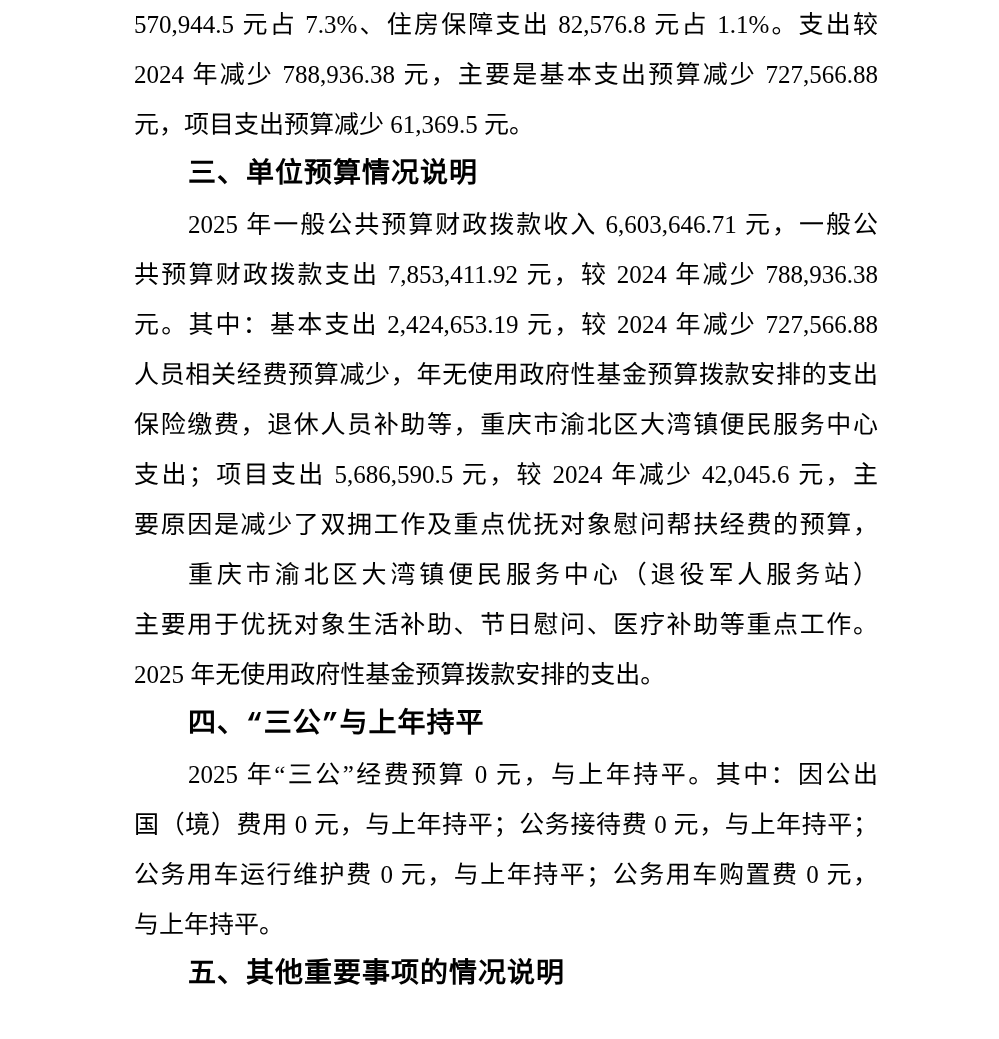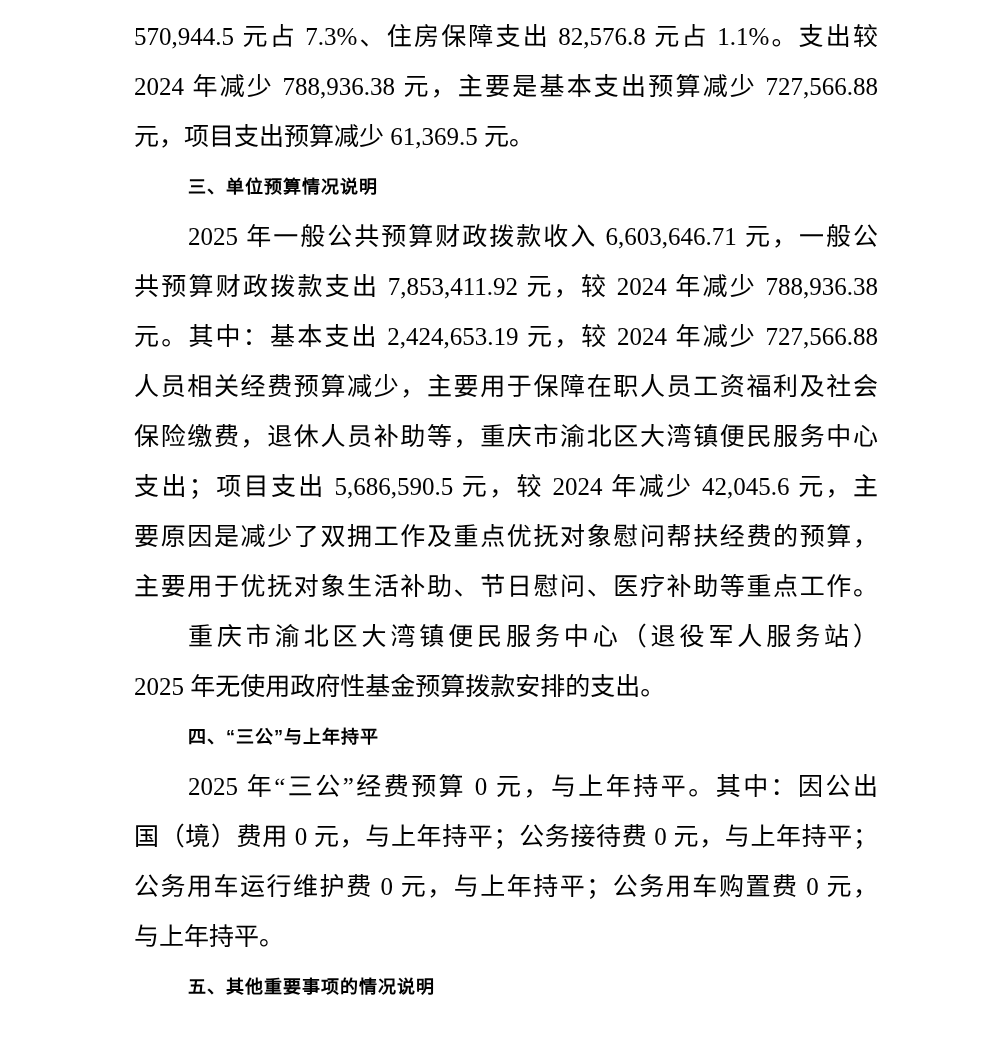--- a/index.html
+++ b/index.html
@@ -11,21 +11,21 @@
     width: 999px;
     height: 1039px;
     overflow: hidden;
     font-family: "Liberation Serif", "DejaVu Serif", serif;
     color: #000000;
   }
   .page {
     box-sizing: border-box;
     width: 999px;
     height: 1039px;
-    padding: 12px 121px 0 134px;
+    padding: 0 121px 0 134px;
     background: #ffffff;
   }
   .text-column {
     width: 744px;
   }
   .line {
     height: 50px;
     line-height: 50px;
     font-size: 25px;
     text-align: justify;
@@ -37,47 +37,47 @@
   
   .line.end {
     text-align-last: left;
   }
   
   .line.indent {
     text-indent: 54px;
   }
   
   .line.heading {
-    font-family: Liberation Sans, sans-serif;
+    font-family: Liberation Mono, monospace;
     font-weight: 700;
-    font-size: 18px;
+    font-size: 28px;
     text-align: center;
     text-align-last: left;
     text-indent: 54px;
     letter-spacing: 1px;
   }
 </style>
 </head>
 <body>
 
 <div class="page">
   <div class="text-column" id="doc-body">
       <div class="line">570,944.5 元占 7.3%、住房保障支出 82,576.8 元占 1.1%。支出较</div>
       <div class="line">2024 年减少 788,936.38 元，主要是基本支出预算减少 727,566.88</div>
       <div class="line end">元，项目支出预算减少 61,369.5 元。</div>
       <div class="line heading">三、单位预算情况说明</div>
       <div class="line indent">2025 年一般公共预算财政拨款收入 6,603,646.71 元，一般公</div>
       <div class="line">共预算财政拨款支出 7,853,411.92 元，较 2024 年减少 788,936.38</div>
       <div class="line">元。其中：基本支出 2,424,653.19 元，较 2024 年减少 727,566.88</div>
-      <div class="line">人员相关经费预算减少，主要用于保障在职人员工资福利及社会</div>
+      <div class="line">人员相关经费预算减少，年无使用政府性基金预算拨款安排的支出</div>
       <div class="line">保险缴费，退休人员补助等，重庆市渝北区大湾镇便民服务中心</div>
       <div class="line">支出；项目支出 5,686,590.5 元，较 2024 年减少 42,045.6 元，主</div>
       <div class="line">要原因是减少了双拥工作及重点优抚对象慰问帮扶经费的预算，</div>
+      <div class="line indent">重庆市渝北区大湾镇便民服务中心（退役军人服务站）</div>
       <div class="line">主要用于优抚对象生活补助、节日慰问、医疗补助等重点工作。</div>
-      <div class="line indent">重庆市渝北区大湾镇便民服务中心（退役军人服务站）</div>
       <div class="line end">2025 年无使用政府性基金预算拨款安排的支出。</div>
       <div class="line heading">四、“三公”与上年持平</div>
       <div class="line indent">2025 年“三公”经费预算 0 元，与上年持平。其中：因公出</div>
       <div class="line">国（境）费用 0 元，与上年持平；公务接待费 0 元，与上年持平；</div>
       <div class="line">公务用车运行维护费 0 元，与上年持平；公务用车购置费 0 元，</div>
       <div class="line end">与上年持平。</div>
       <div class="line heading">五、其他重要事项的情况说明</div>
     </div>
 </div>
 

